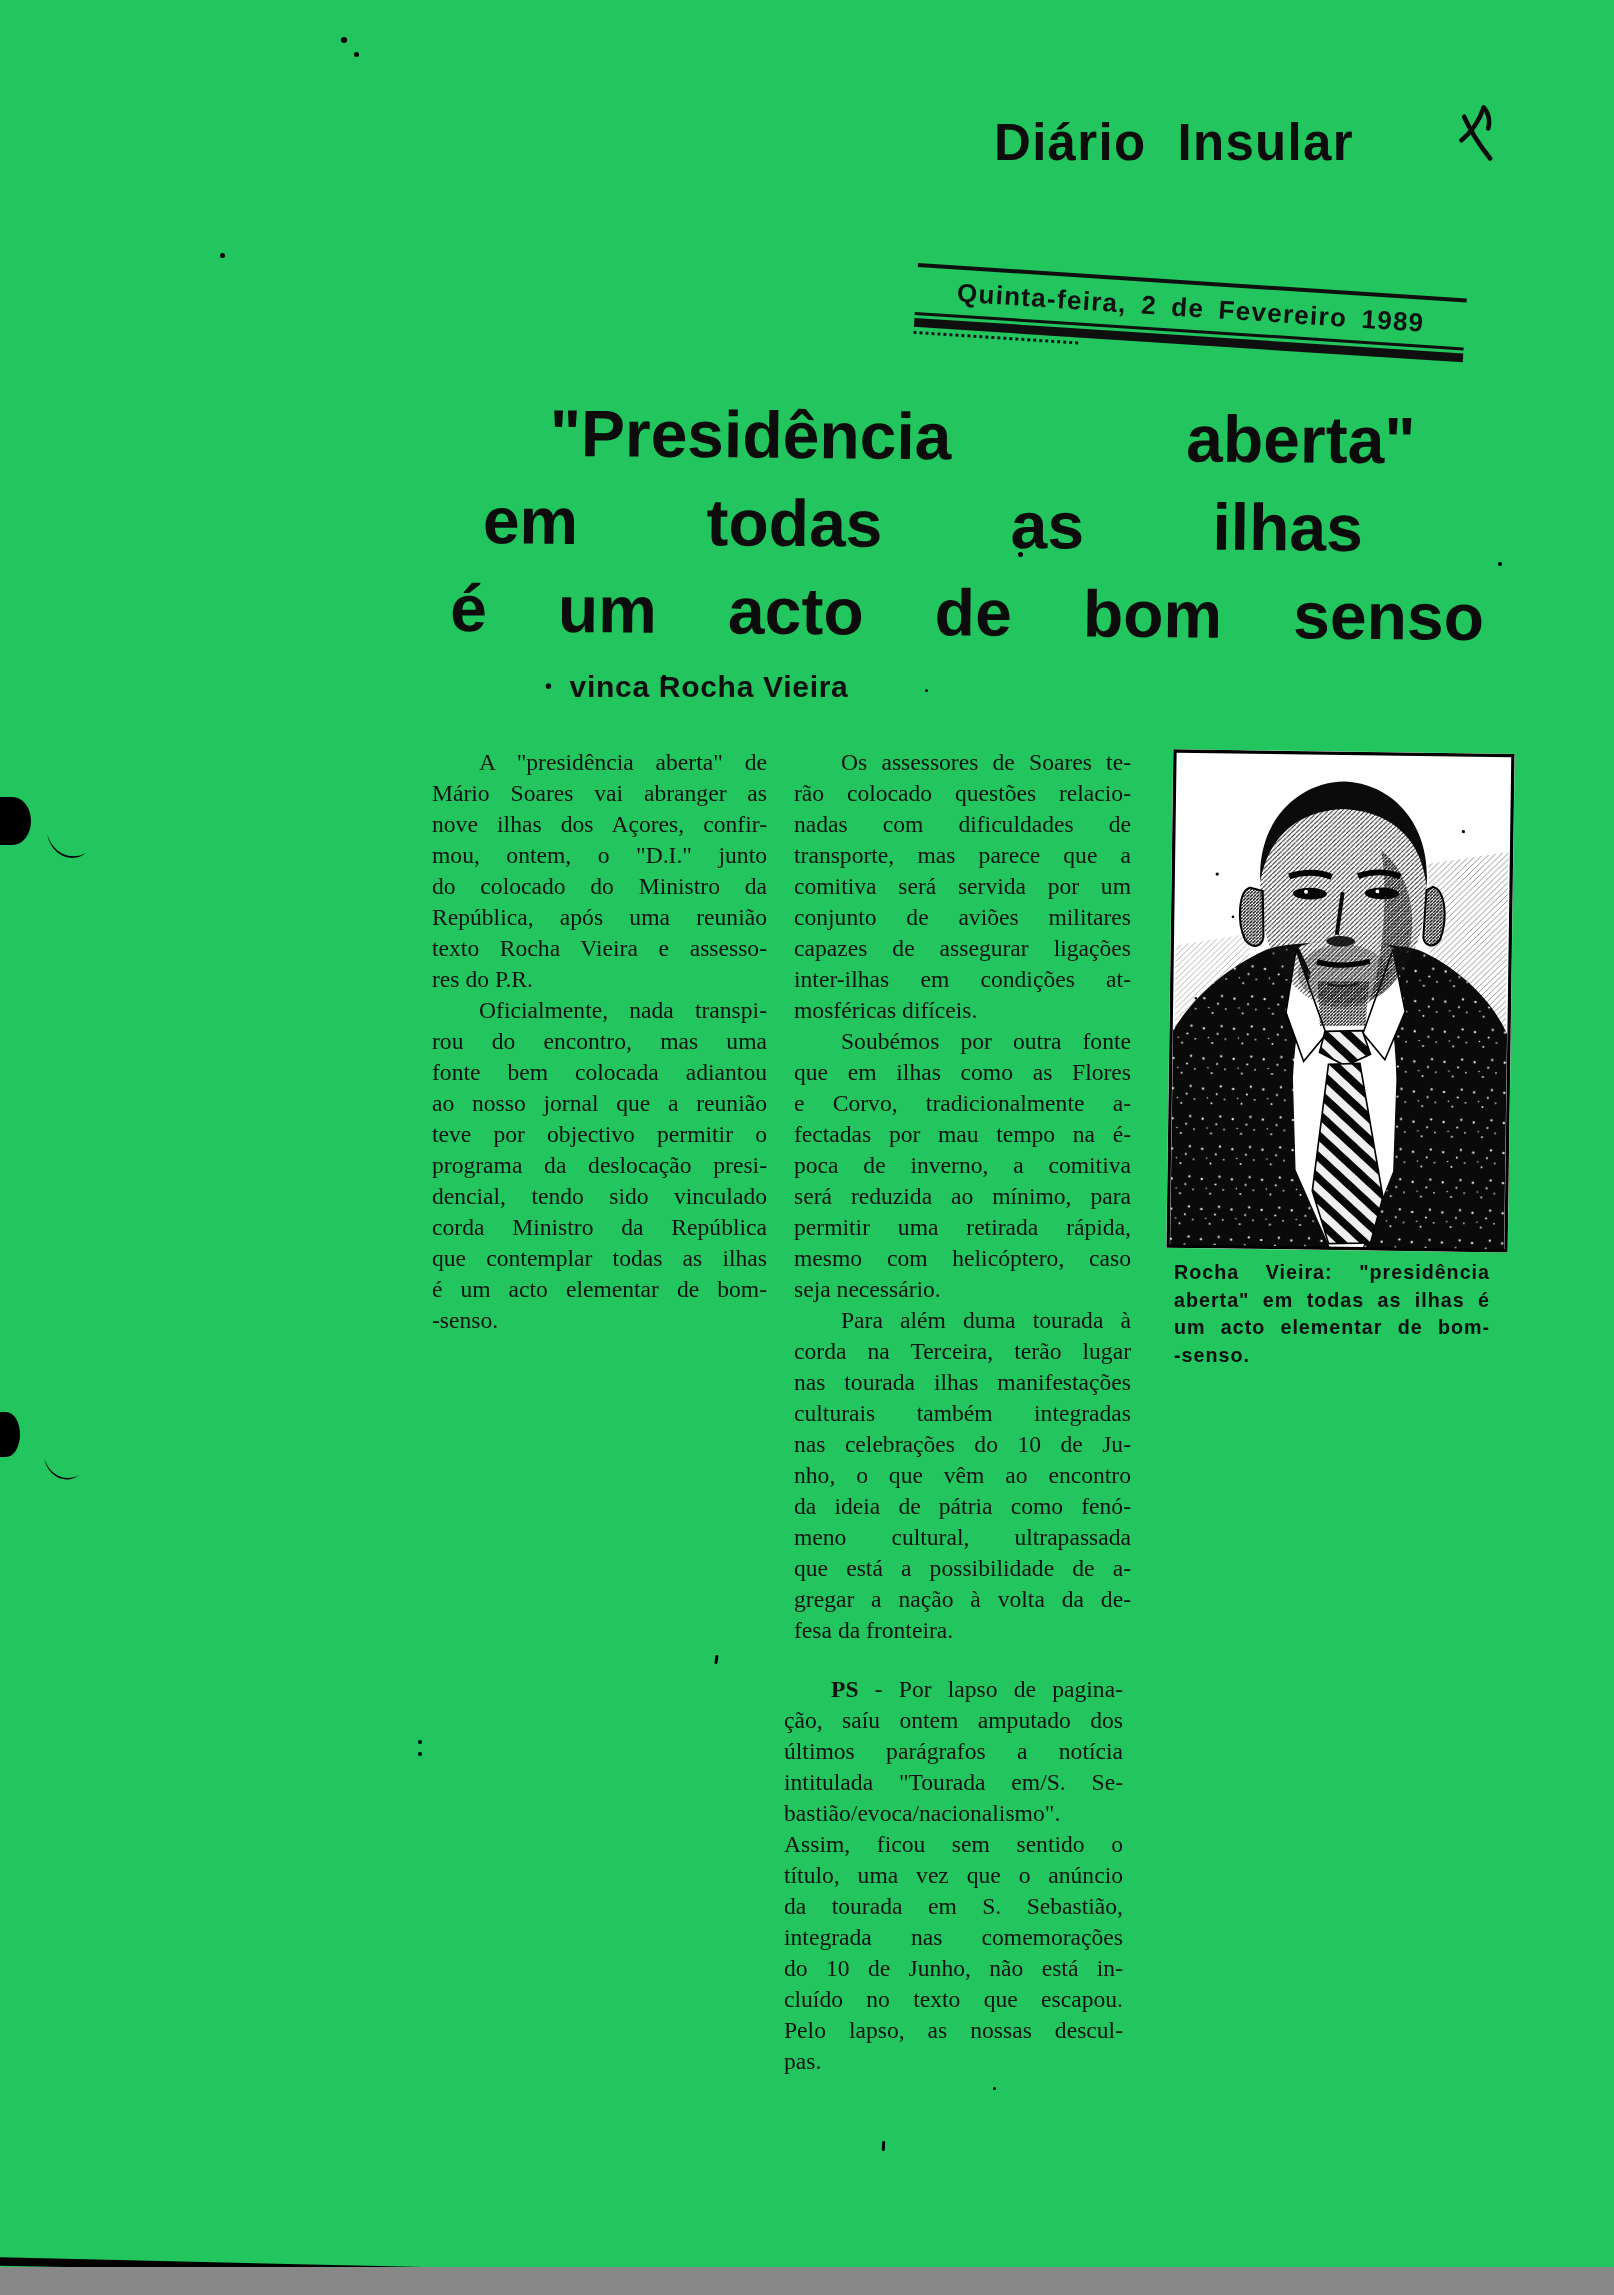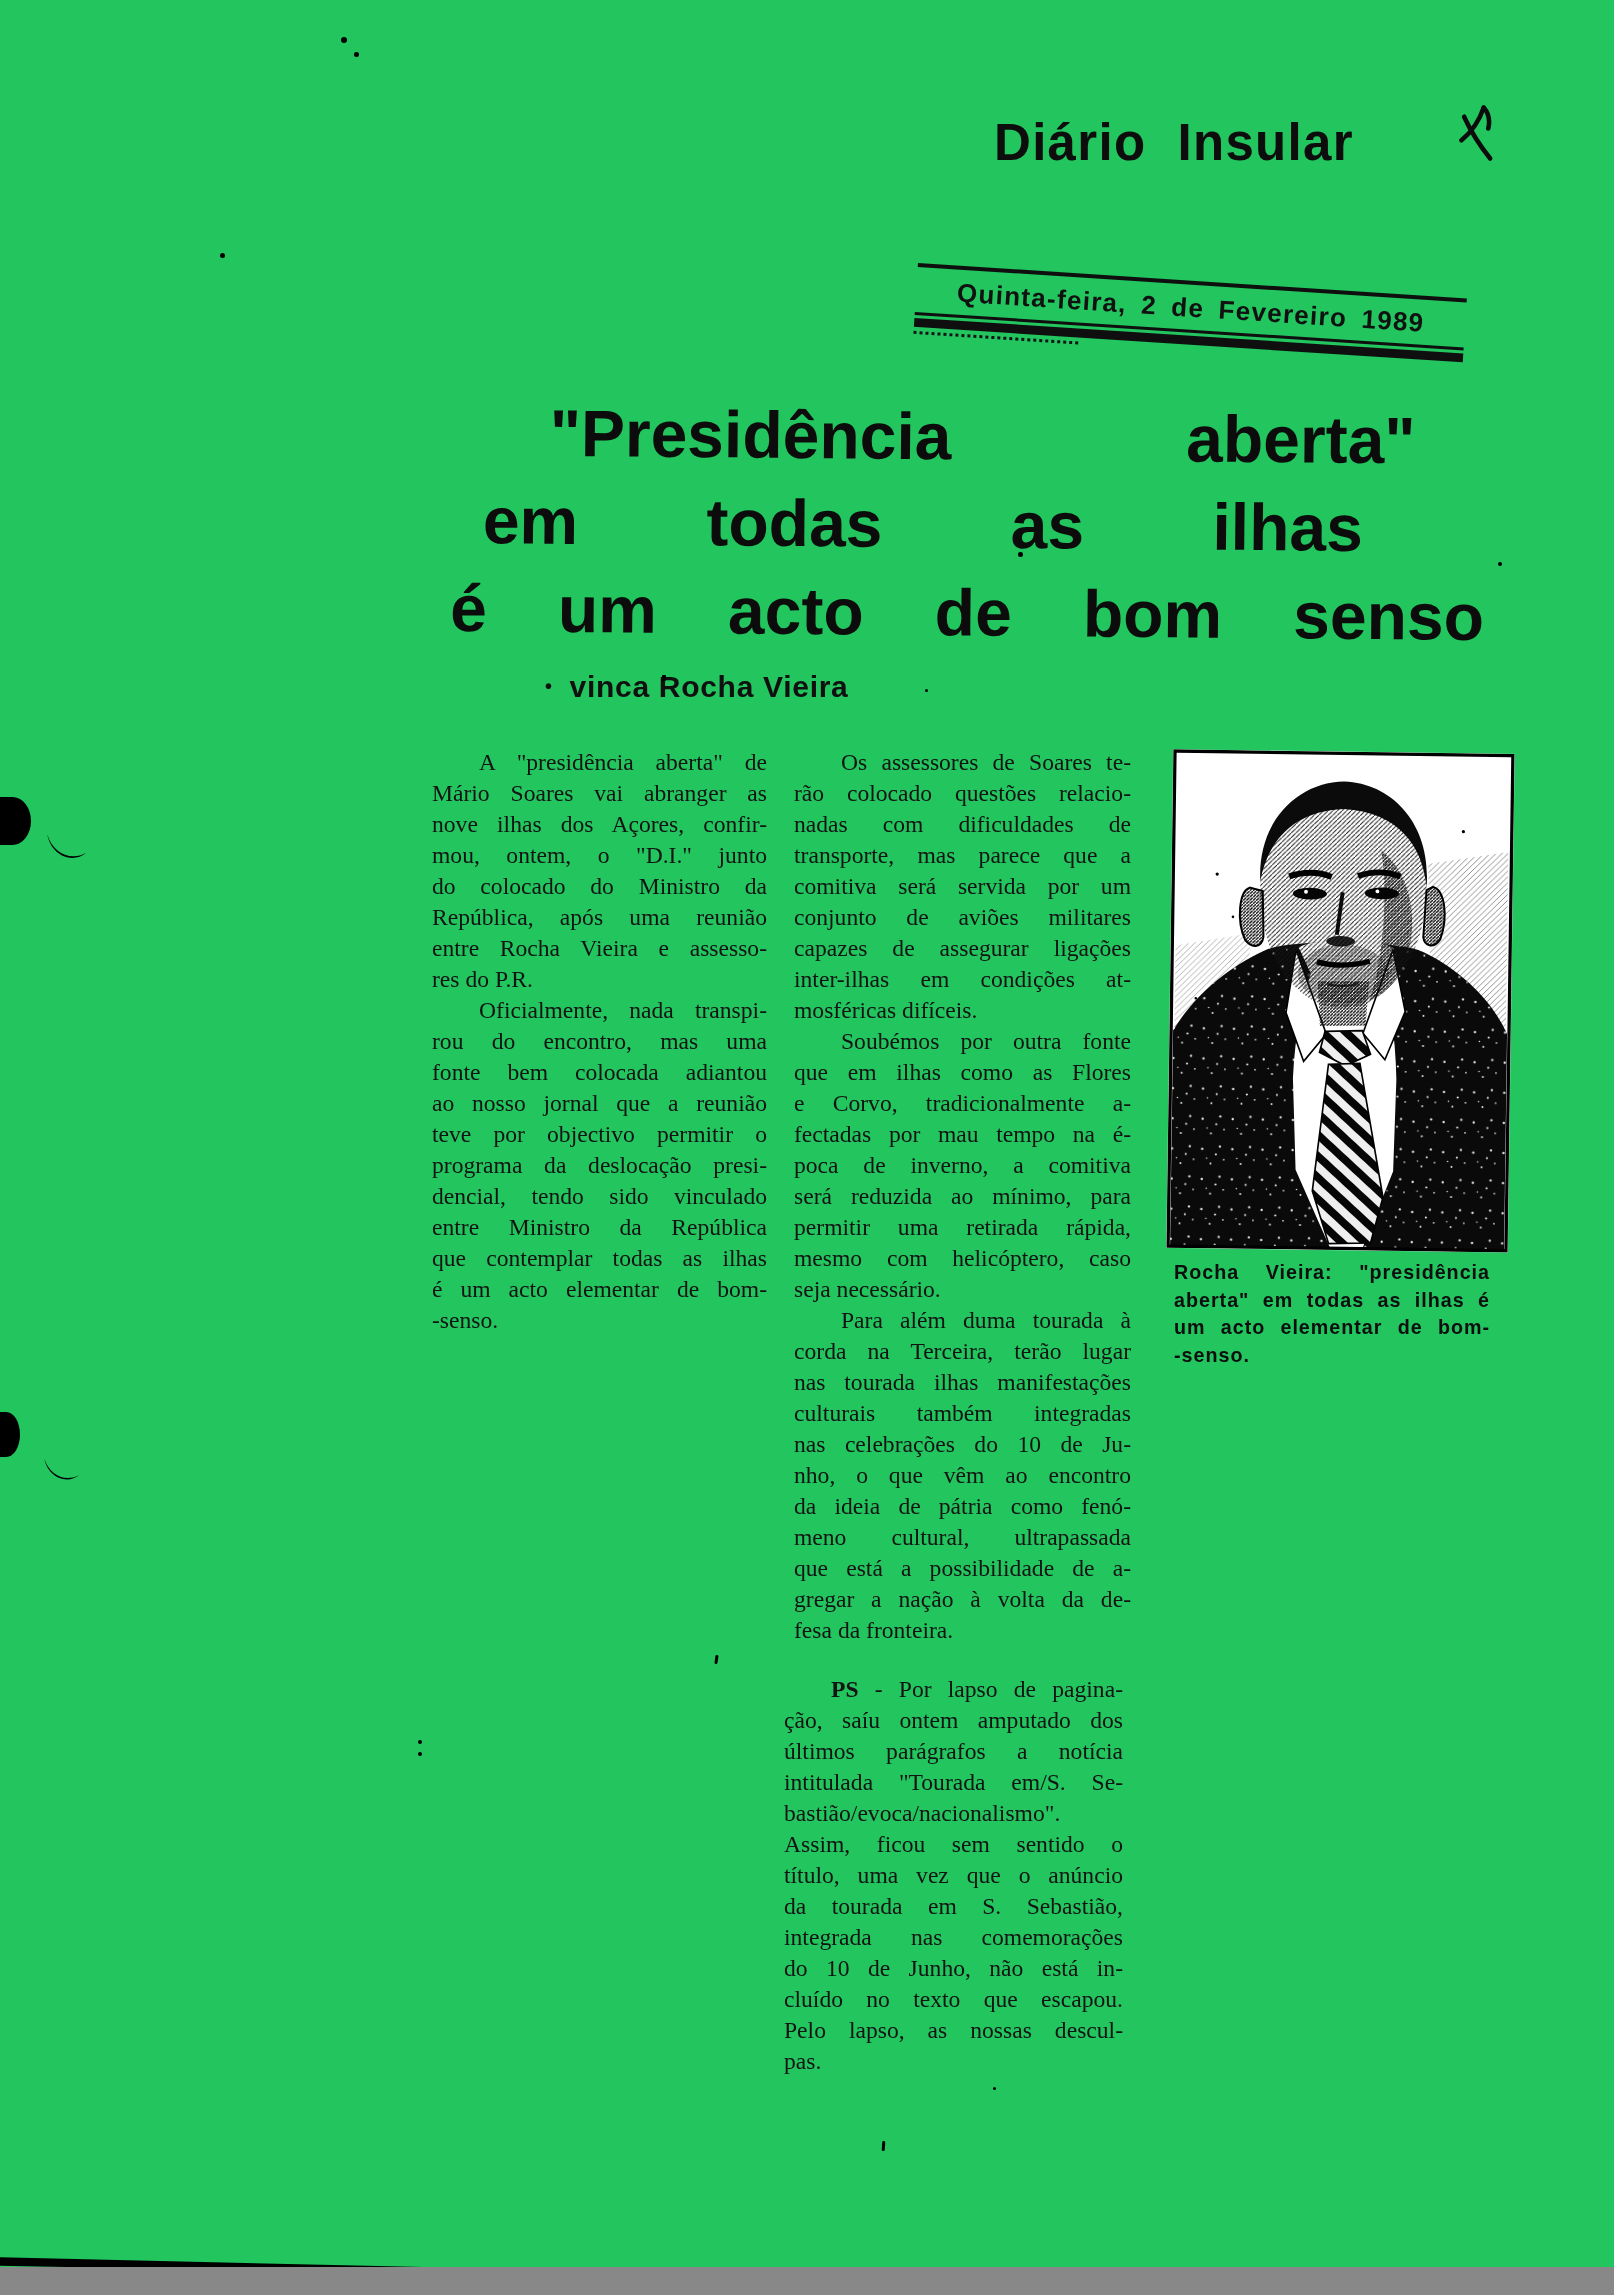--- a/index.html
+++ b/index.html
@@ -84,32 +84,32 @@
   <div class="abs byline"><span class="bmark">•</span><span>vinca Rocha Vieira</span></div>
 
   <div class="abs col col1">
     <div class="para">
         <div class="tl ind">A "presidência aberta" de</div>
         <div class="tl">Mário Soares vai abranger as</div>
         <div class="tl">nove ilhas dos Açores, confir-</div>
         <div class="tl">mou, ontem, o "D.I." junto</div>
         <div class="tl">do colocado do Ministro da</div>
         <div class="tl">República, após uma reunião</div>
-        <div class="tl">entre Rocha Vieira e assesso-</div>
+        <div class="tl">texto Rocha Vieira e assesso-</div>
         <div class="tl last">res do P.R.</div>
       </div>
     <div class="para">
         <div class="tl ind">Oficialmente, nada transpi-</div>
         <div class="tl">rou do encontro, mas uma</div>
         <div class="tl">fonte bem colocada adiantou</div>
         <div class="tl">ao nosso jornal que a reunião</div>
         <div class="tl">teve por objectivo permitir o</div>
         <div class="tl">programa da deslocação presi-</div>
         <div class="tl">dencial, tendo sido vinculado</div>
-        <div class="tl">entre Ministro da República</div>
+        <div class="tl">corda Ministro da República</div>
         <div class="tl">que contemplar todas as ilhas</div>
         <div class="tl">é um acto elementar de bom-</div>
         <div class="tl last">-senso.</div>
       </div>
   </div>
 
   <div class="abs col col2">
     <div class="para">
         <div class="tl ind">Os assessores de Soares te-</div>
         <div class="tl">rão colocado questões relacio-</div>

